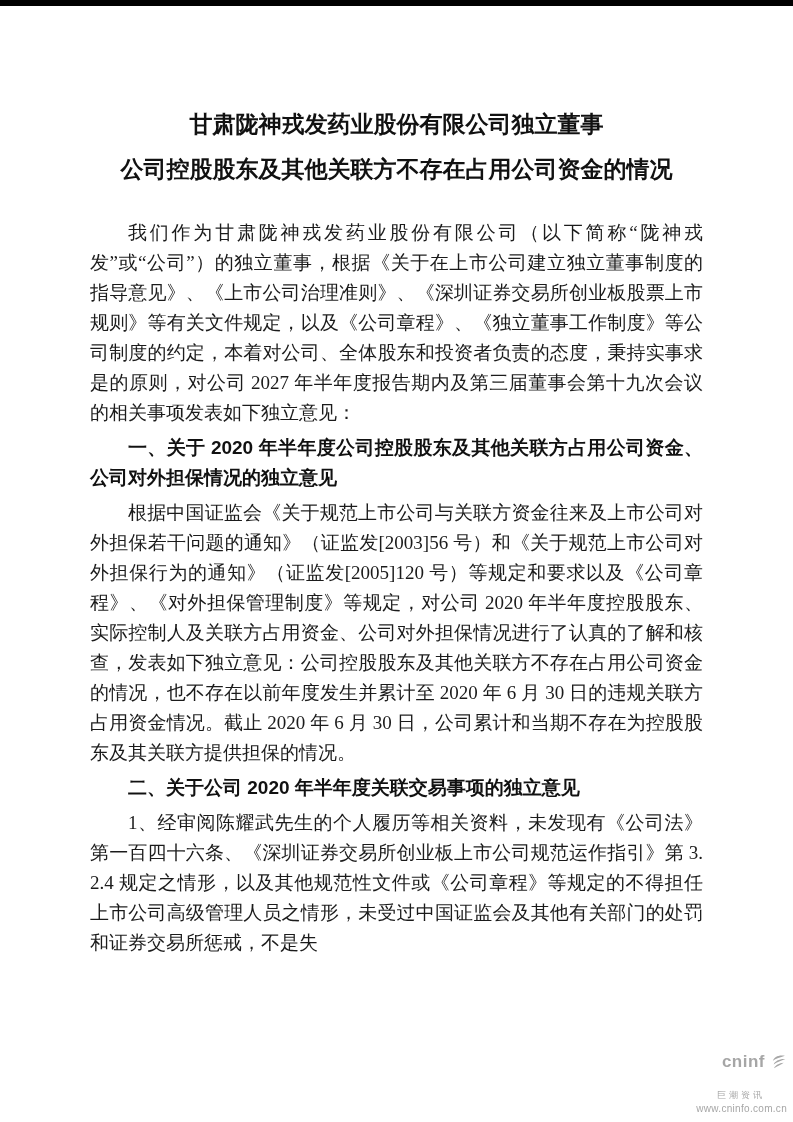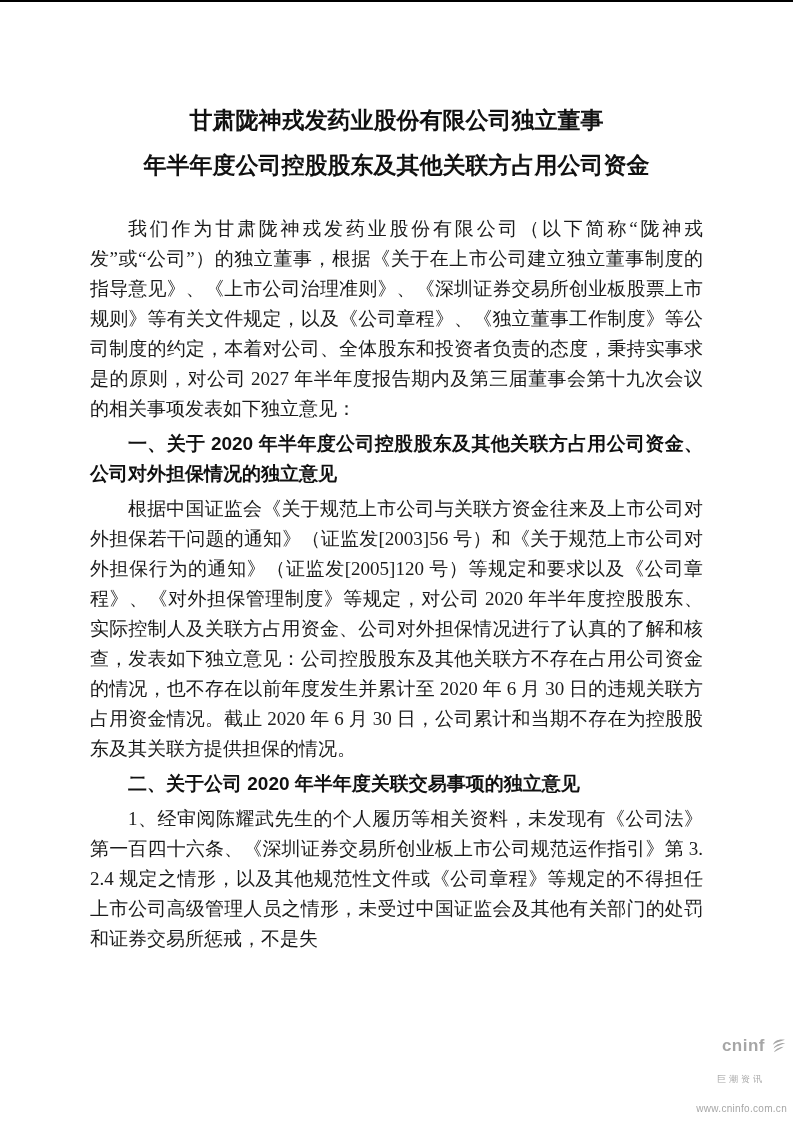--- a/index.html
+++ b/index.html
@@ -8,21 +8,21 @@
     background: #ffffff;
   }
   .page {
     position: relative;
     width: 793px;
     height: 1122px;
     margin: 0 auto;
     background: #ffffff;
     box-sizing: border-box;
     padding: 96px 90px 0 90px;
-    border-top: 2px solid #000000;
+    border-top: 6px solid #000000;
     color: #1b1b1b;
     font-family: "Liberation Serif", "DejaVu Serif", serif;
     overflow: hidden;
   }
   .doc-title {
     text-align: center;
     font-family: "Liberation Sans", "DejaVu Sans", sans-serif;
     font-weight: bold;
     font-size: 23px;
     line-height: 45px;
@@ -78,32 +78,32 @@
     height: 20px;
   }
   .logo-sub {
     font-size: 9px;
     letter-spacing: 3px;
     margin-top: 19px;
     margin-right: 22px;
   }
   .logo-url {
     font-size: 10px;
-    margin-top: 18px;
+    margin-top: 2px;
     letter-spacing: 0.3px;
   }
 </style>
 </head>
 <body>
 
 <div class="page">
 
   <div class="doc-title">
     <div class="title-line">甘肃陇神戎发药业股份有限公司独立董事</div>
-    <div class="title-line">年半年度公司控股股东及其他关联方占用公司资金</div>
+    <div class="title-line">公司控股股东及其他关联方不存在占用公司资金的情况</div>
   </div>
 
   <p class="body-para">我们作为甘肃陇神戎发药业股份有限公司（以下简称“陇神戎发”或“公司”）的独立董事，根据《关于在上市公司建立独立董事制度的指导意见》、《上市公司治理准则》、《深圳证券交易所创业板股票上市规则》等有关文件规定，以及《公司章程》、《独立董事工作制度》等公司制度的约定，本着对公司、全体股东和投资者负责的态度，秉持实事求是的原则，对公司 2027 年半年度报告期内及第三届董事会第十九次会议的相关事项发表如下独立意见：</p>
 
   <h2 class="sec-heading">一、关于 2020 年半年度公司控股股东及其他关联方占用公司资金、公司对外担保情况的独立意见</h2>
   <p class="body-para">根据中国证监会《关于规范上市公司与关联方资金往来及上市公司对外担保若干问题的通知》（证监发[2003]56 号）和《关于规范上市公司对外担保行为的通知》（证监发[2005]120 号）等规定和要求以及《公司章程》、《对外担保管理制度》等规定，对公司 2020 年半年度控股股东、实际控制人及关联方占用资金、公司对外担保情况进行了认真的了解和核查，发表如下独立意见：公司控股股东及其他关联方不存在占用公司资金的情况，也不存在以前年度发生并累计至 2020 年 6 月 30 日的违规关联方占用资金情况。截止 2020 年 6 月 30 日，公司累计和当期不存在为控股股东及其关联方提供担保的情况。</p>
 
   <h2 class="sec-heading">二、关于公司 2020 年半年度关联交易事项的独立意见</h2>
 
   <p class="body-para">1、经审阅陈耀武先生的个人履历等相关资料，未发现有《公司法》第一百四十六条、《深圳证券交易所创业板上市公司规范运作指引》第 3.2.4 规定之情形，以及其他规范性文件或《公司章程》等规定的不得担任上市公司高级管理人员之情形，未受过中国证监会及其他有关部门的处罚和证券交易所惩戒，不是失</p>

